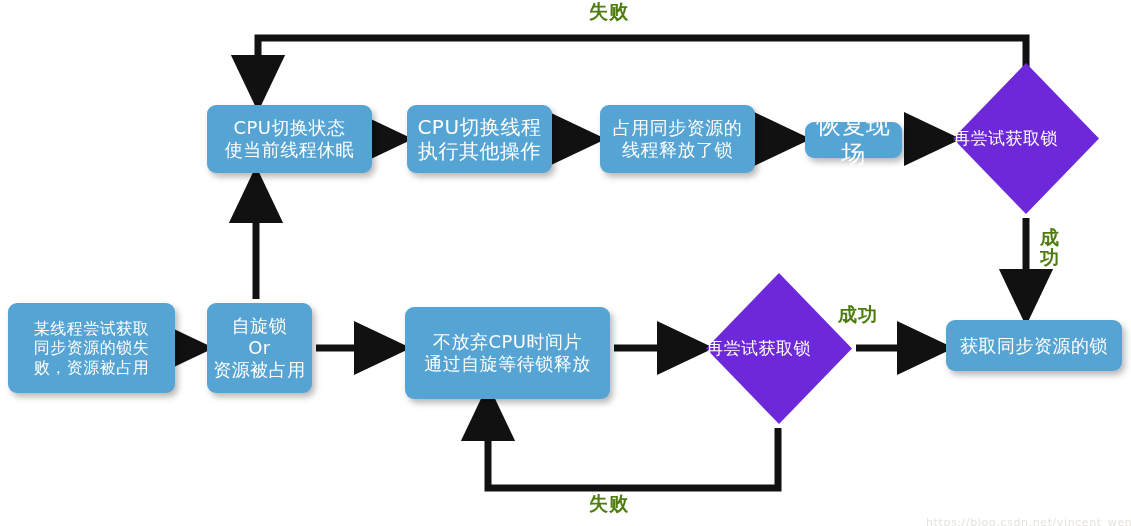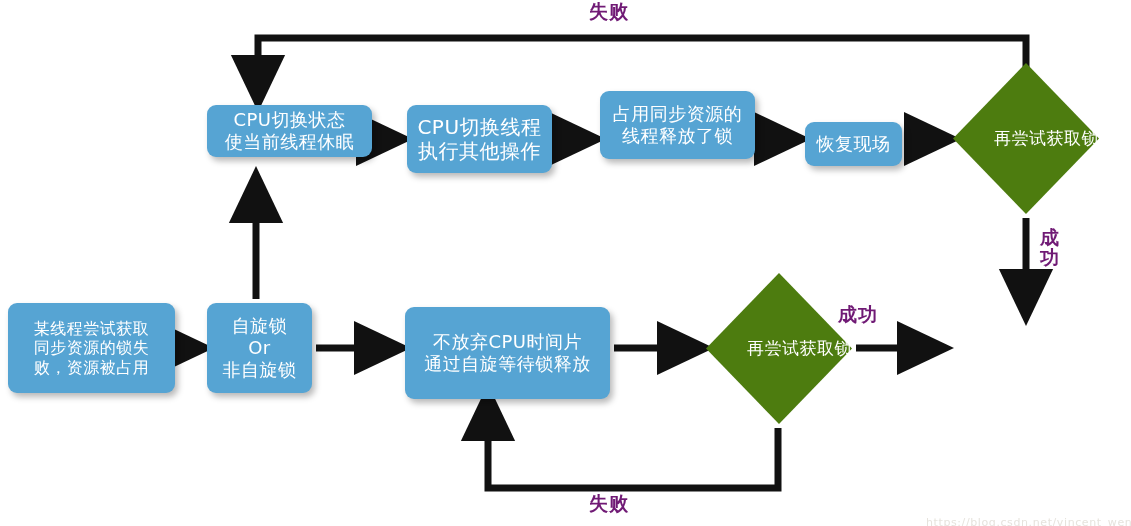--- a/index.html
+++ b/index.html
@@ -42,31 +42,31 @@
   }
   .node .txt {
     display: block;
     white-space: pre-line;
     padding: 0 6px;
   }
   .diamond {
     position: absolute;
     display: flex;
     align-items: center;
-    justify-content: flex-end;
+    justify-content: flex-start;
     color: #ffffff;
-    background: #4d7c0f;
+    background: #6d28d9;
     clip-path: polygon(50% 0%, 100% 50%, 50% 100%, 0% 50%);
     text-align: center;
     filter: drop-shadow(3px 4px 5px rgba(0,0,0,0.30));
     letter-spacing: 0.5px;
   }
   .elabel {
     position: absolute;
-    color: #701a75;
+    color: #4d7c0f;
     font-weight: 700;
     letter-spacing: 1px;
     white-space: pre-line;
     line-height: 1.05;
     text-align: center;
   }
   .elabel.vert {
     writing-mode: initial;
   }
   .watermark {
@@ -124,49 +124,52 @@
 
   <div class="node" style="left:8px; top:303px; width:167px; height:90px; font-size:16px;">
     <span class="txt">某线程尝试获取
 同步资源的锁失
 败，资源被占用</span>
   </div>
 
   <div class="node" style="left:207px; top:303px; width:105px; height:90px; font-size:18px;">
     <span class="txt">自旋锁
 Or
-非自旋锁</span>
+资源被占用</span>
   </div>
 
   <div class="node" style="left:405px; top:307px; width:205px; height:92px; font-size:18px;">
     <span class="txt">不放弃CPU时间片
 通过自旋等待锁释放</span>
   </div>
 
   <div class="diamond" style="left:706px; top:273px; width:146px; height:151px; font-size:17px;">
     <span class="txt">再尝试获取锁</span>
   </div>
 
+  <div class="node" style="left:946px; top:320px; width:176px; height:51px; font-size:18px;">
+    <span class="txt">获取同步资源的锁</span>
+  </div>
 
-  <div class="node" style="left:207px; top:105px; width:165px; height:52px; font-size:18px;text-align:center;">
+  <div class="node" style="left:207px; top:105px; width:165px; height:68px; font-size:18px;text-align:center;">
     <span class="txt">CPU切换状态
 使当前线程休眠</span>
   </div>
 
   <div class="node" style="left:407px; top:105px; width:145px; height:68px; font-size:20px;">
     <span class="txt">CPU切换线程
 执行其他操作</span>
   </div>
 
-  <div class="node" style="left:600px; top:91px; width:155px; height:68px; font-size:18px;">
+  <div class="node" style="left:600px; top:105px; width:155px; height:68px; font-size:18px;">
     <span class="txt">占用同步资源的
 线程释放了锁</span>
   </div>
 
-  <div class="node" style="left:805px; top:122px; width:97px; height:44px; font-size:18px;">
+  <div class="node" style="left:805px; top:122px; width:97px; height:36px; font-size:24px;">
     <span class="txt">恢复现场</span>
   </div>
 
   <div class="diamond" style="left:953px; top:63px; width:146px; height:151px; font-size:17px;">
     <span class="txt">再尝试获取锁</span>
   </div>
 
   <div class="elabel" style="left:589px; top:2px; font-size:19px;">失败</div>
 
   <div class="elabel" style="left:589px; top:494px; font-size:19px;">失败</div>

